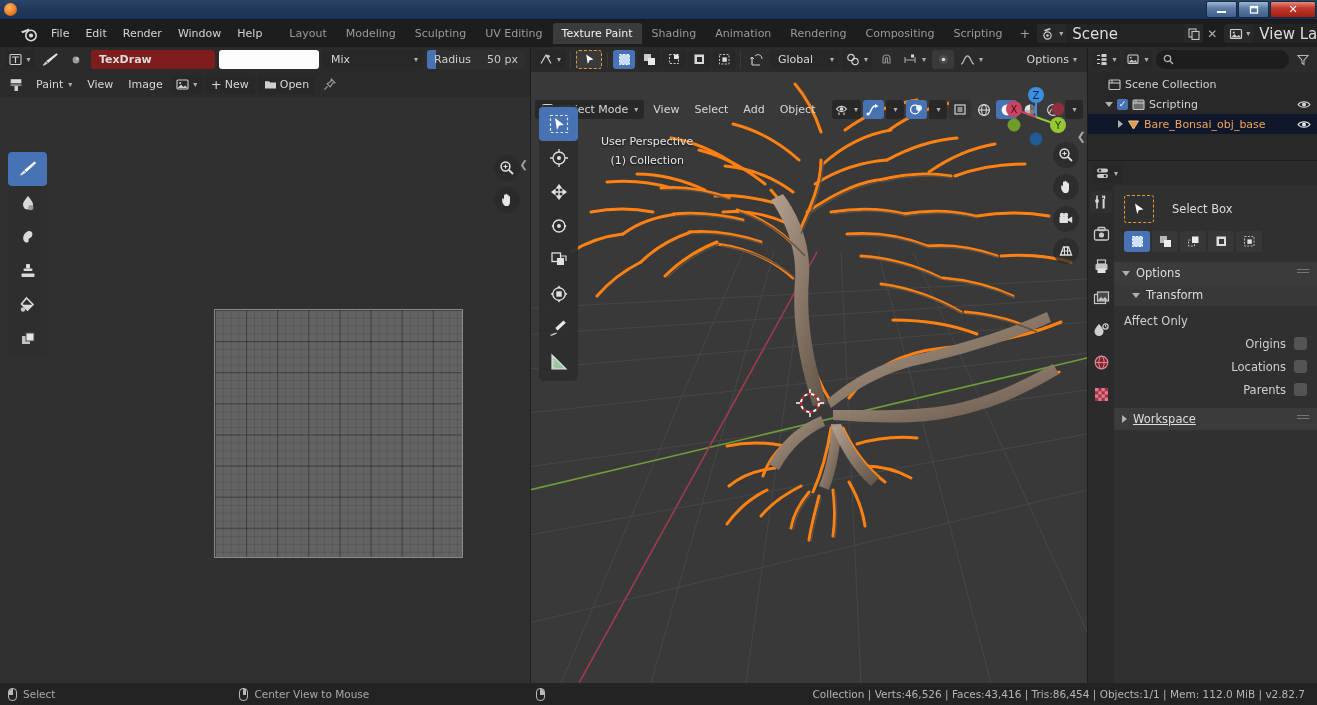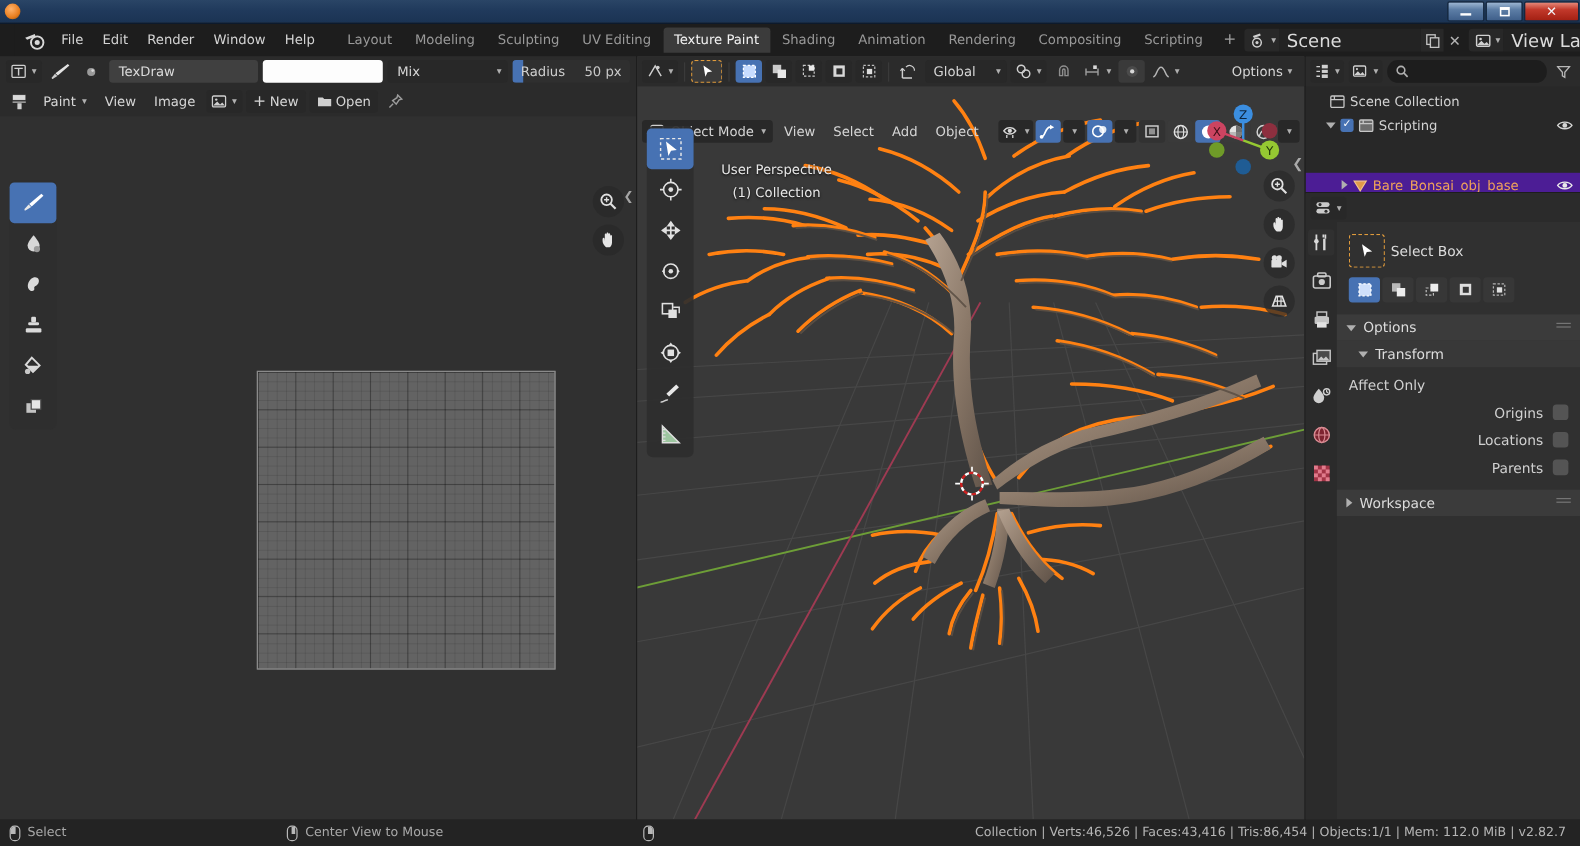--- a/index.html
+++ b/index.html
@@ -94,22 +94,22 @@
     display: flex; align-items: center; padding: 0 5px 0 7px;
     font-size: 11px; color: #d6d6d6; gap: 6px;
   }
   .dropdown .chev { margin-left: auto; }
 
   
   #img-editor { left: 0; top: 47px; width: 530px; height: 636px; background: #303030; }
   .paint-top { height: 25px; background: #2b2b2b; display: flex; align-items: center; gap: 4px; padding: 0 5px; }
   .paint-second { height: 25px; background: #2b2b2b; display: flex; align-items: center; gap: 3px; padding: 0 5px; }
   .brush-name {
-    height: 19px; background: #404040; border-radius: 3px; min-width: 124px;
-    display: flex; align-items: center; padding: 0 8px; font-size: 11px; color: #dcdcdc;
+    height: 19px; background: #7f1d1d; border-radius: 3px; min-width: 124px;
+    display: flex; align-items: center; padding: 0 8px; font-size: 11px; color: #dcdcdc; font-weight: bold;
   }
   .color-swatch { height: 19px; width: 100px; background: #fdfdfd; border-radius: 3px; }
   .blend-mode {
     height: 19px; background: #282828; border-radius: 3px; width: 100px;
     display: flex; align-items: center; padding: 0 5px 0 8px; font-size: 11px; color: #d6d6d6;
   }
   .radius-slider {
     height: 19px; background: #2f2f2f; border-radius: 3px; flex: 1; min-width: 60px;
     position: relative; display: flex; align-items: center;
     padding: 0 7px; font-size: 11px; color: #d0d0d0; overflow: hidden;
@@ -171,42 +171,42 @@
   .search-box {
     height: 19px; background: #1d1d1d; border-radius: 9px; flex: 1;
     display: flex; align-items: center; gap: 4px; padding: 0 7px;
     font-size: 10px; color: #8a8a8a;
   }
   .outl-rows { padding-top: 2px; }
   .outl-row {
     height: 20px; display: flex; align-items: center; gap: 4px; padding: 0 6px;
     font-size: 11px; color: #d2d2d2; position: relative;
   }
-  .outl-row.selected { background: #4c1d95; margin-top: 30px; }
+  .outl-row.selected { background: #0f172a; }
   .outl-row.selected .outl-label { color: #f0a35a; }
   .outl-eye { margin-left: auto; }
   .tri { width: 0; height: 0; flex: none; }
   .tri-down { border-left: 4px solid transparent; border-right: 4px solid transparent; border-top: 5px solid #b0b0b0; }
   .tri-right { border-top: 4px solid transparent; border-bottom: 4px solid transparent; border-left: 5px solid #b0b0b0; }
   .checkbox-sm {
     width: 11px; height: 11px; background: #4772b3; border-radius: 2px;
     display: flex; align-items: center; justify-content: center; color: #fff; font-size: 9px; flex: none;
   }
 
   
   #props { left: 1088px; top: 161px; width: 229px; height: 522px; background: #303030; }
   .props-header { height: 24px; background: #2b2b2b; display: flex; align-items: center; padding: 0 4px; }
   .props-tabs {
     position: absolute; left: 0; top: 24px; width: 26px; bottom: 0;
     background: #2b2b2b; padding-top: 6px; display: flex; flex-direction: column; align-items: center; gap: 10px;
   }
   .props-tab { width: 22px; height: 22px; display: flex; align-items: center; justify-content: center; border-radius: 3px; }
   .props-tab.active { background: #303030; }
   .props-body { position: absolute; left: 26px; top: 24px; right: 0; bottom: 0; background: #303030; padding: 6px 0 0 0; }
-  .tool-head { display: flex; align-items: center; gap: 5px; padding: 4px 10px 8px 10px; }
+  .tool-head { display: flex; align-items: center; gap: 18px; padding: 4px 10px 8px 10px; }
   .tool-head-label { font-size: 11.5px; color: #dcdcdc; }
   .mode-row { display: flex; gap: 2px; padding: 0 10px 10px 10px; }
   .mode-btn {
     width: 26px; height: 21px; background: #373737; border-radius: 3px;
     display: flex; align-items: center; justify-content: center;
   }
   .mode-btn.active { background: #4772b3; }
   .panel-hdr {
     height: 22px; background: #3b3b3b; display: flex; align-items: center; gap: 6px;
     padding: 0 8px; font-size: 11.5px; color: #dcdcdc; position: relative;
@@ -1099,21 +1099,21 @@
       </div>
       <div class="prop-row">
         <span>Locations</span>
         <span class="chk"></span>
       </div>
       <div class="prop-row">
         <span>Parents</span>
         <span class="chk"></span>
       </div>
 
-      <div class="panel-hdr" style="margin-top:7px;">
+      <div class="panel-hdr" style="margin-top:7px;text-decoration:underline;">
         <span class="tri tri-right"></span>
         <span>Workspace</span>
         <span class="grip">
             <i></i>
             <i></i>
           </span>
       </div>
     </div>
   </div>
 

